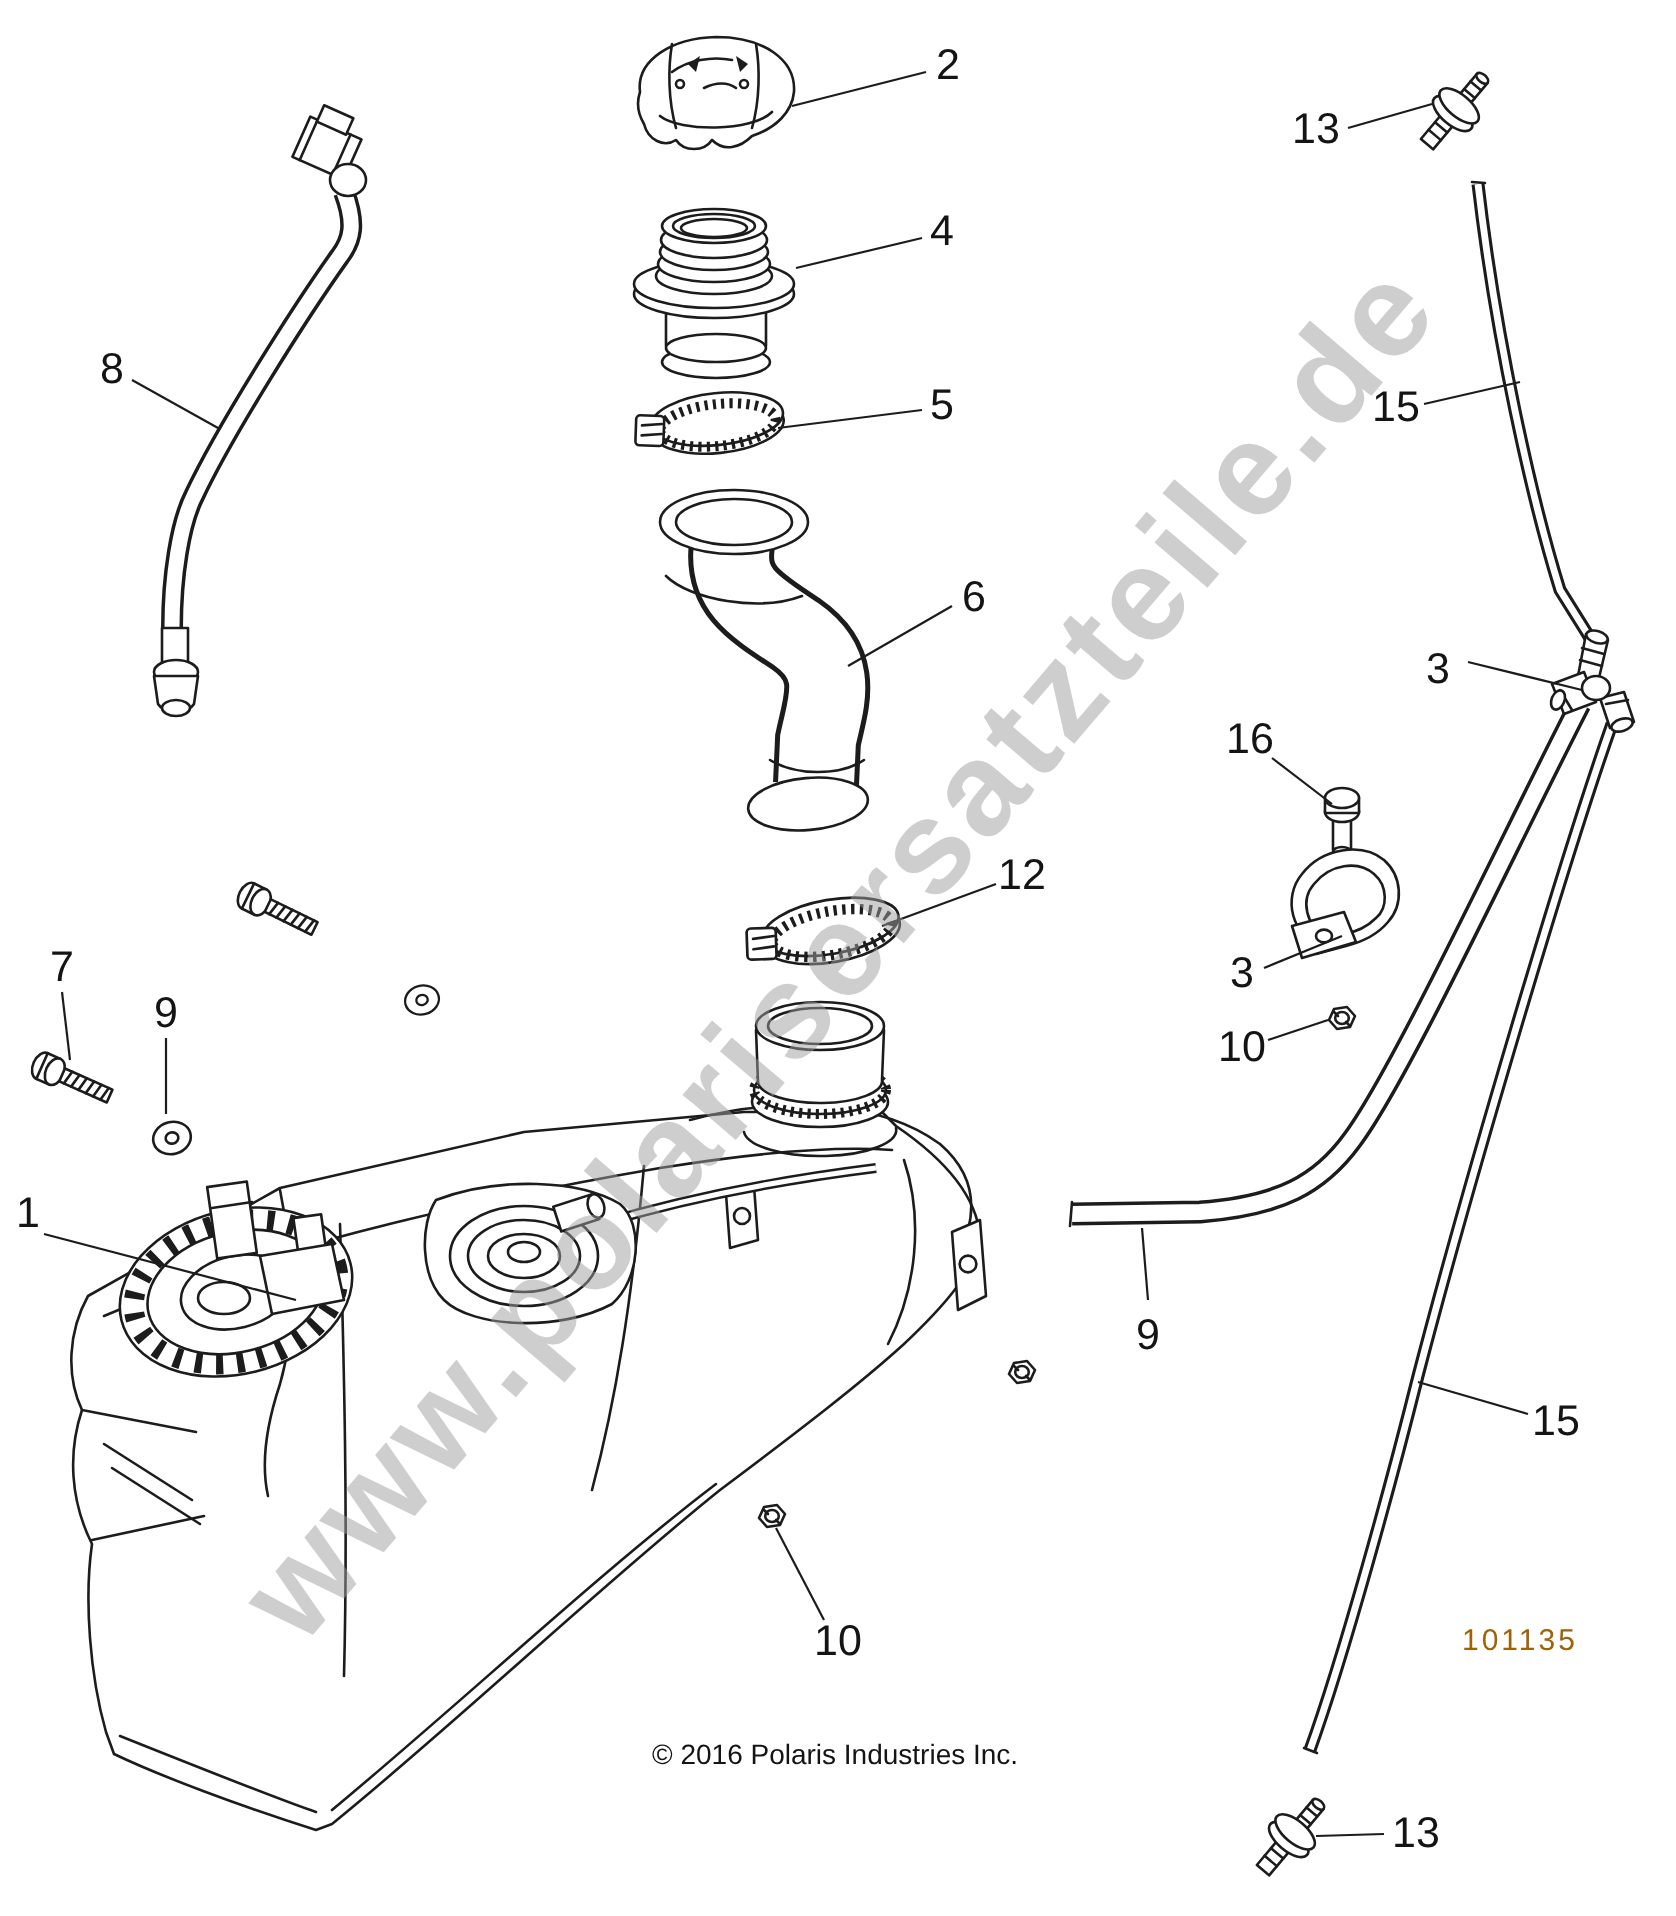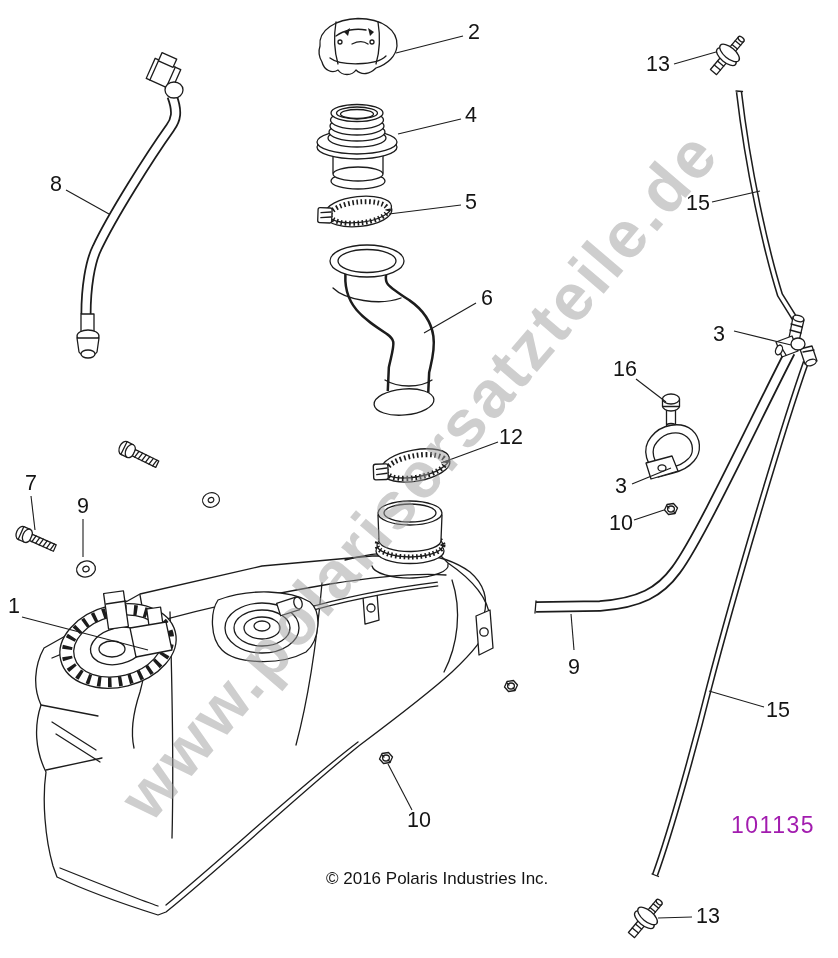--- a/index.html
+++ b/index.html
@@ -13,25 +13,25 @@
     text-align:center;font-size:66px;font-weight:bold;letter-spacing:3px;
     color:#9e9e9e;opacity:.5;transform:rotate(-49.5deg);
     font-family:"Liberation Sans",sans-serif;white-space:nowrap;
     pointer-events:none;user-select:none;
   }
   .callout{
     position:absolute;transform:translate(-50%,-50%);
     font-size:21.5px;color:#141414;line-height:1;white-space:nowrap;
   }
   .copyright{
-    position:absolute;left:326px;top:869px;font-size:17px;color:#141414;
+    position:absolute;left:326px;top:869px;font-size:14px;color:#141414;
     white-space:nowrap;
   }
   .partnum{
-    position:absolute;left:731px;top:812px;font-size:23px;color:#a21caf;
+    position:absolute;left:731px;top:812px;font-size:15px;color:#a16207;
     letter-spacing:1.5px;white-space:nowrap;
   }
   
   .ln{stroke:#1c1c1c;stroke-width:1.3;fill:none;stroke-linecap:round;stroke-linejoin:round;}
   .fw{stroke:#1c1c1c;stroke-width:1.3;fill:#ffffff;stroke-linejoin:round;}
   .leader{stroke:#1c1c1c;stroke-width:1.1;fill:none;}
   .to{stroke:#1c1c1c;fill:none;stroke-linecap:butt;}  
   .ti{stroke:#ffffff;fill:none;stroke-linecap:butt;}  
   .serr{stroke:#1c1c1c;fill:none;stroke-width:5;stroke-dasharray:1.6,2.6;}
   .ribs{stroke:#1c1c1c;fill:none;stroke-width:10;stroke-dasharray:3.5,7;}

